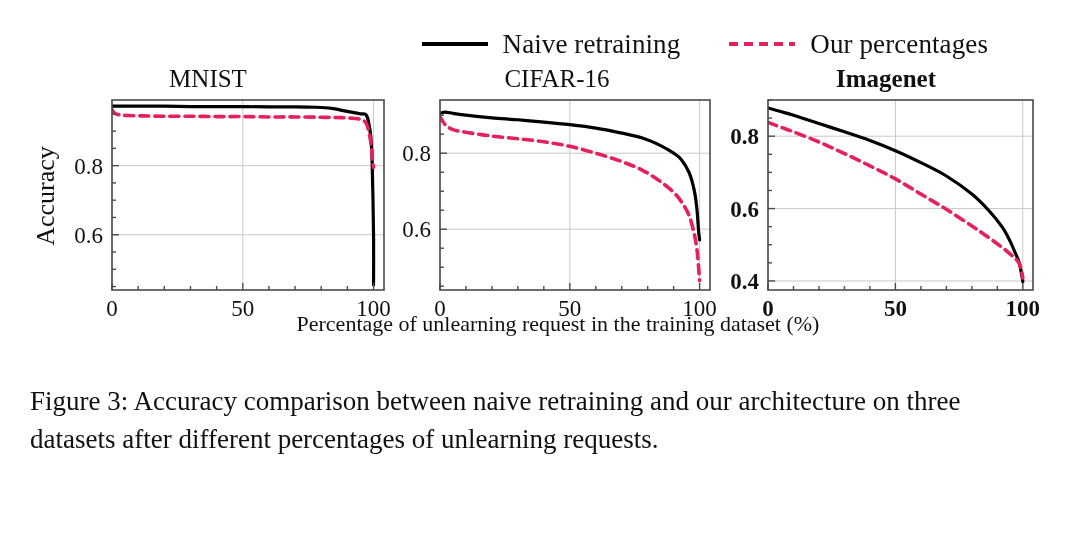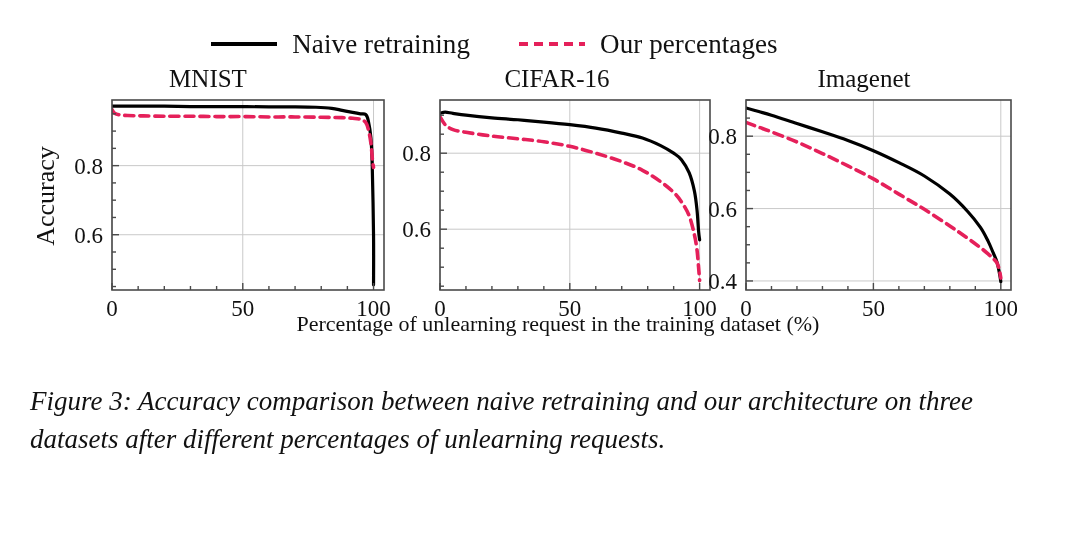--- a/index.html
+++ b/index.html
@@ -22,21 +22,21 @@
   }
 
   
   .legend {
     position: absolute;
     top: 22px;
     left: 0;
     width: 988px;
     height: 44px;
     display: flex;
-    justify-content: center;
+    justify-content: flex-end;
     align-items: center;
     gap: 48px;
   }
   .legend-entry {
     display: flex;
     align-items: center;
     gap: 14px;
   }
   .legend-swatch {
     display: block;
@@ -75,21 +75,21 @@
   }
   .panel-plot {
     position: absolute;
     top: 32px;
     left: 0;
   }
 
   
   #panel-mnist     { left: 28px;  width: 360px; }
   #panel-cifar10   { left: 400px; width: 314px; }
-  #panel-imagenet  { left: 704px; width: 320px; }
+  #panel-imagenet  { left: 726px; width: 320px; font-weight: bold; }
 
   
   .xlabel {
     position: absolute;
     top: 308px;
     left: 18px;
     width: 1080px;
     text-align: center;
     font-size: 22px;
     line-height: 32px;
@@ -117,21 +117,20 @@
 
   
   .caption {
     position: absolute;
     left: 30px;
     top: 382px;
     width: 1022px;
     font-size: 27px;
     line-height: 38px;
     text-align: left;
-    font-style: italic;
   }
 
   svg { display: block; }
   .tick-text {
     font-family: "Liberation Serif", "DejaVu Serif", serif;
     font-size: 23px;
     fill: #111111;
   }
 </style>
 </head>

